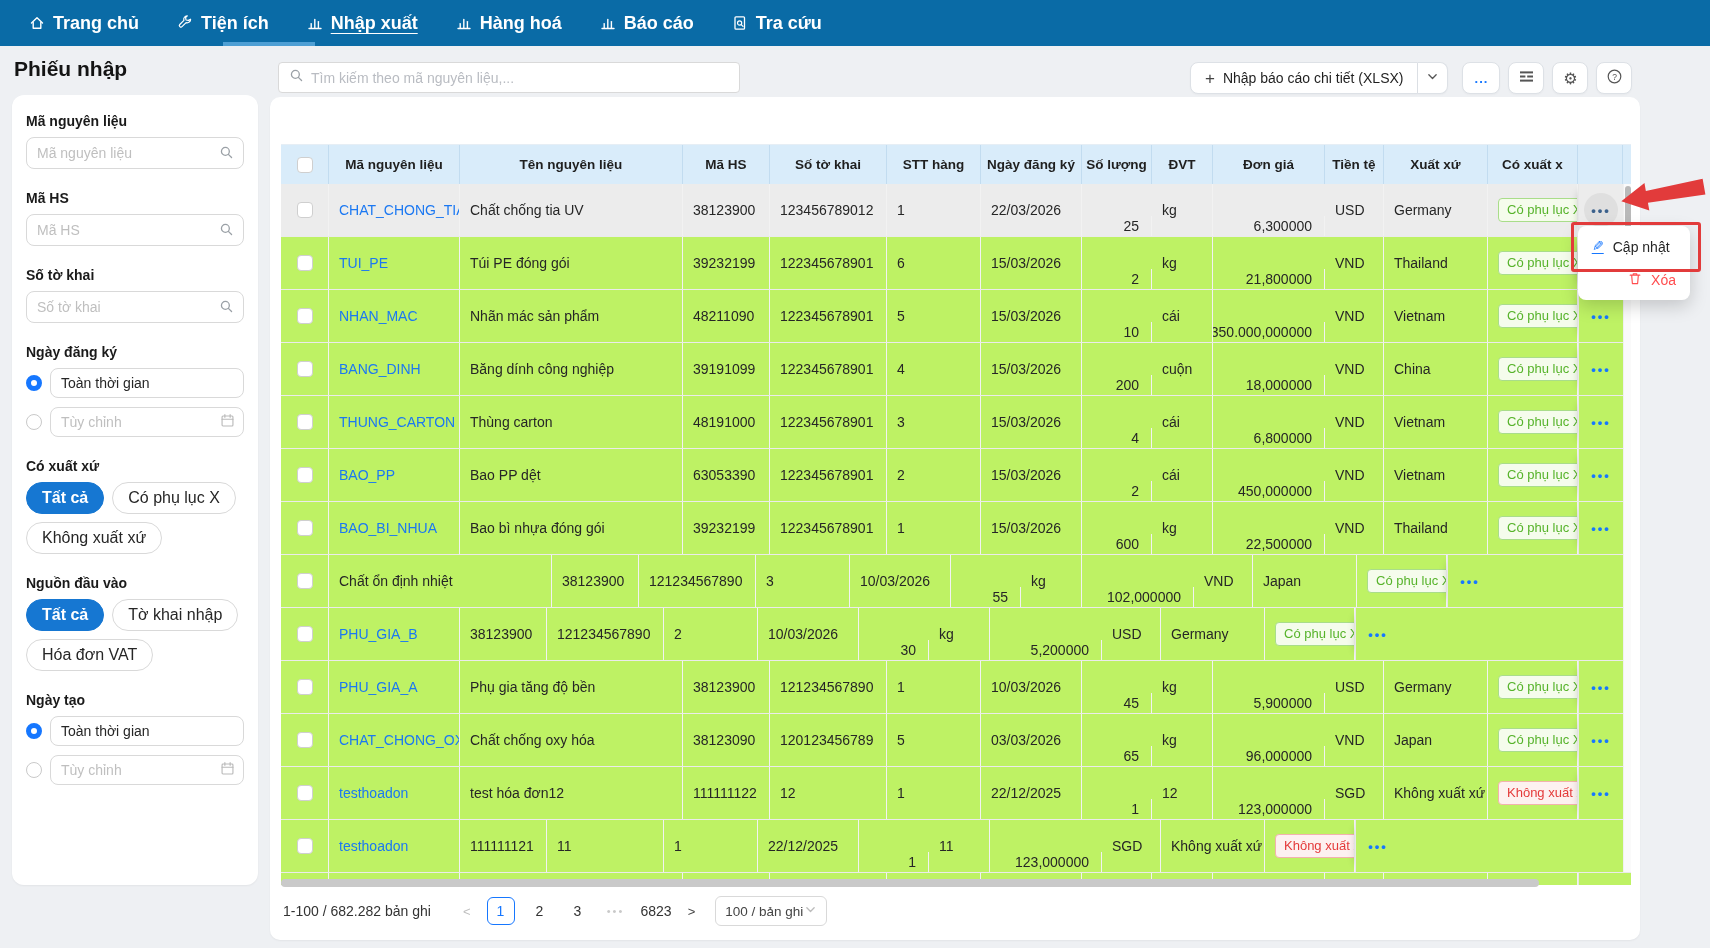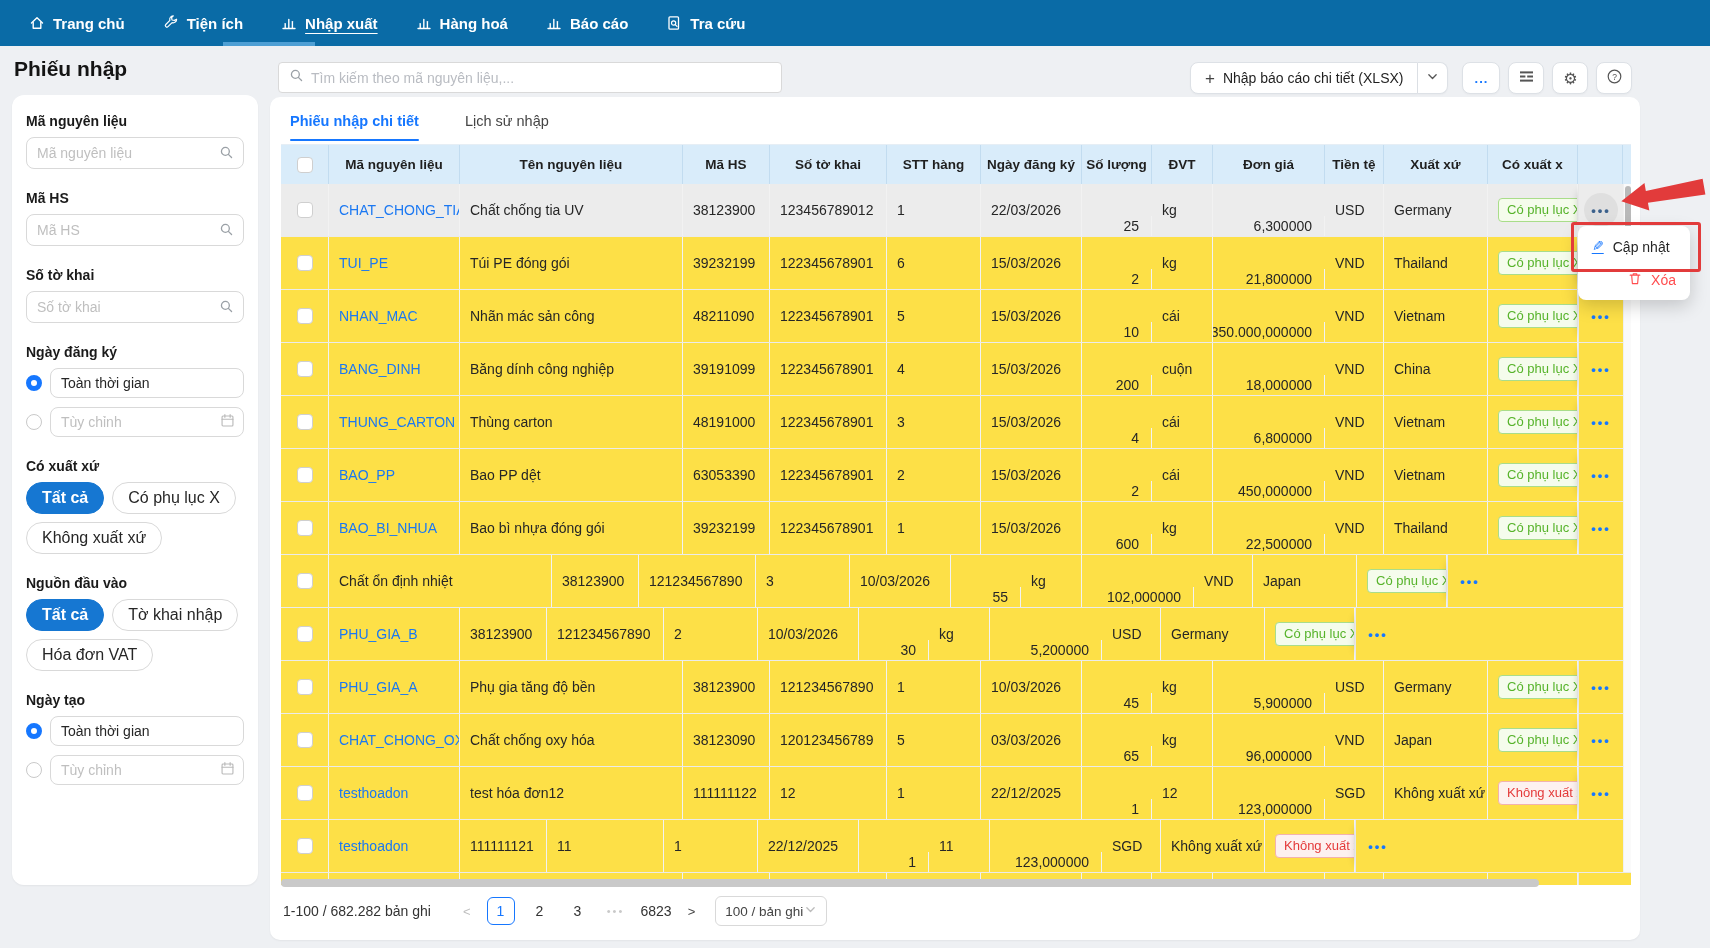--- a/index.html
+++ b/index.html
@@ -1,21 +1,21 @@
 <!DOCTYPE html>
 <html><head>
 <meta charset="utf-8">
 <style>
   html,body{margin:0;padding:0;}
   #app{position:relative;width:1710px;height:948px;background:#eef0f3;
        font-family:"Liberation Sans","DejaVu Sans",sans-serif;overflow:hidden;color:#262626;}
 
   
   .nav{position:absolute;left:0;top:0;width:1710px;height:46px;background:#0a6ba6;display:flex;align-items:center;padding-left:10px;box-sizing:border-box;}
-  .nav-item{display:flex;align-items:center;gap:8px;color:#fff;font-size:15px;font-weight:600;padding:0 19px;height:46px;cursor:pointer;white-space:nowrap;}
+  .nav-item{display:flex;align-items:center;gap:8px;color:#fff;font-size:18px;font-weight:600;padding:0 19px;height:46px;cursor:pointer;white-space:nowrap;}
   .nav-item svg{display:block;}
   .nav-item.active .nav-label{text-decoration:underline;text-underline-offset:4px;}
   .nav-indicator{position:absolute;left:223px;bottom:0;width:92px;height:4px;background:#4e9fd4;}
 
   
   .side-title{position:absolute;left:14px;top:57px;font-size:21px;font-weight:700;color:#141414;}
   .side-card{position:absolute;left:12px;top:95px;width:246px;height:790px;background:#fff;border-radius:12px;box-shadow:0 1px 2px rgba(0,0,0,.05);padding:18px 14px;box-sizing:border-box;}
   .fgroup{margin-bottom:21px;}
   .flabel{font-size:14px;font-weight:700;color:#1a1a1a;margin-bottom:8px;}
   .finput{position:relative;height:30px;border:1px solid #d9d9d9;border-radius:8px;background:#fff;display:flex;align-items:center;padding:0 28px 0 10px;}
@@ -26,21 +26,21 @@
   .radio.on{border:5px solid #1677ff;}
   .radio.off{border:1px solid #c9c9c9;}
   .rbox{flex:1;height:30px;border:1px solid #d9d9d9;border-radius:8px;display:flex;align-items:center;padding:0 8px 0 10px;font-size:14px;box-sizing:border-box;background:#fff;}
   .rbox .txt{flex:1;color:#262626;white-space:nowrap;overflow:hidden;}
   .rbox.muted .txt{color:#bfbfbf;}
   .pillwrap{display:flex;flex-wrap:wrap;gap:8px;}
   .pill{height:30px;border-radius:16px;border:1px solid #d9d9d9;background:#fff;display:inline-flex;align-items:center;padding:0 15px;font-size:16px;color:#262626;cursor:pointer;white-space:nowrap;}
   .pill.on{background:#1677d2;border-color:#1677d2;color:#fff;font-weight:600;}
 
   
-  .search-main{position:absolute;left:278px;top:62px;width:504px;height:31px;border:1px solid #d9d9d9;border-radius:4px;background:#fff;display:flex;align-items:center;padding-left:10px;box-sizing:border-box;gap:7px;}
+  .search-main{position:absolute;left:278px;top:62px;width:462px;height:31px;border:1px solid #d9d9d9;border-radius:4px;background:#fff;display:flex;align-items:center;padding-left:10px;box-sizing:border-box;gap:7px;}
   .search-main .ph{color:#b9bcc2;font-size:14px;}
   .tb-right{position:absolute;left:1190px;top:62px;height:32px;display:flex;align-items:center;}
   .btn{background:#fff;border:1px solid #dde1e6;box-shadow:0 1px 2px rgba(0,0,0,.03);display:flex;align-items:center;justify-content:center;box-sizing:border-box;cursor:pointer;color:#1f1f1f;font-size:14px;}
   .btn-import{height:32px;border-radius:8px 0 0 8px;padding:0 14px;gap:8px;white-space:nowrap;}
   .btn-caret{height:32px;width:30px;border-radius:0 8px 8px 0;border-left:none;}
   .btn-sq{height:32px;border-radius:8px;margin-left:8px;}
   .btn-more{width:38px;margin-left:14px;color:#1677ff;font-weight:700;letter-spacing:1px;font-size:13px;}
   .btn-ic{width:36px;color:#555;}
   .plus{font-size:17px;color:#444;line-height:1;}
 
@@ -50,21 +50,21 @@
   .tab{font-size:14.5px;color:#454545;display:flex;align-items:center;cursor:pointer;position:relative;}
   .tab.active{color:#1677ff;font-weight:600;}
   .tab.active:after{content:"";position:absolute;left:0;right:0;bottom:-2px;height:2px;background:#1677ff;border-radius:2px;}
 
   
   .twrap{position:absolute;left:11px;top:47px;width:1350px;}
   .thead{display:flex;height:39px;background:#d9ecfa;border-top:1px solid #e6eef5;align-items:stretch;}
   .th{display:flex;align-items:center;justify-content:center;font-size:13.5px;font-weight:600;color:#1f1f1f;border-right:1px solid #c2dcf0;box-sizing:border-box;white-space:nowrap;overflow:hidden;}
   .th:last-child{border-right:none;}
   .tbody{position:relative;}
-  .tr{display:flex;height:52px;border-bottom:1px solid #ebebeb;background:#fde047;align-items:stretch;}
+  .tr{display:flex;height:52px;border-bottom:1px solid #ebebeb;background:#bef264;align-items:stretch;}
   .tr.hl{background:#ececec;}
   .tr.partial{height:12px;border-bottom:none;overflow:hidden;}
   .td{display:flex;align-items:center;padding:0 10px;font-size:14px;color:#262626;border-right:1px solid #f2f2f2;box-sizing:border-box;white-space:nowrap;overflow:hidden;}
   .td.center{justify-content:center;}
   .td.right{justify-content:flex-end;padding-right:12px;margin-top:32px;}
   .td a{color:#1b78f2;text-decoration:none;cursor:pointer;}
   .cb{width:16px;height:16px;border:1px solid #cfcfcf;border-radius:4px;background:#fff;display:inline-block;box-sizing:border-box;cursor:pointer;}
   .badge{display:inline-block;font-size:13px;line-height:20px;padding:1px 8px;border-radius:4px;white-space:nowrap;}
   .badge.green{color:#56b32a;background:#f5fcec;border:1px solid #a9dd8a;}
   .badge.red{color:#e43a3a;background:#fdf1f0;border:1px solid #f3b2ad;}
@@ -289,24 +289,20 @@
       </button>
     <button class="btn btn-sq btn-ic">
         <span id="help-ic"><svg width="17" height="17" viewBox="0 0 17 17">
             <circle cx="8.5" cy="8.5" r="6.3" fill="none" stroke="#555" stroke-width="1.2" stroke-linecap="round" stroke-linejoin="round"></circle>
             <text x="8.5" y="11.6" font-size="8.5" text-anchor="middle" fill="#555" stroke="none" font-family="Liberation Sans,sans-serif">?</text>
           </svg></span>
       </button>
   </div>
 
   <div class="main-card">
-    <div class="tabs" id="tabs">
-        <div class="tab active">Phiếu nhập chi tiết</div>
-        <div class="tab">Lịch sử nhập</div>
-      </div>
     <div class="twrap">
       <div class="thead" id="thead">
           <div class="th" style="width: 48px;">
             <span class="cb"></span>
           </div>
           <div class="th" style="width: 131px;">Mã nguyên liệu</div>
           <div class="th" style="width: 223px;">Tên nguyên liệu</div>
           <div class="th" style="width: 87px;">Mã HS</div>
           <div class="th" style="width: 117px;">Số tờ khai</div>
           <div class="th" style="width: 94px;">STT hàng</div>
@@ -371,21 +367,21 @@
        <span class="dots">•••</span>
      </div>
           </div>
           <div class="tr">
             <div class="td center" style="width:48px">
               <span class="cb"></span>
             </div>
             <div class="td " style="width:131px">
               <a>NHAN_MAC</a>
             </div>
-            <div class="td " style="width:223px">Nhãn mác sản công</div>
+            <div class="td " style="width:223px">Nhãn mác sản phẩm</div>
             <div class="td " style="width:87px">48211090</div>
             <div class="td " style="width:117px">122345678901</div>
             <div class="td " style="width:94px">5</div>
             <div class="td " style="width:101px">15/03/2026</div>
             <div class="td right" style="width:70px">10</div>
             <div class="td " style="width:61px">cái</div>
             <div class="td right" style="width:112px">350.000,000000</div>
             <div class="td " style="width:59px">VND</div>
             <div class="td " style="width:104px">Vietnam</div>
             <div class="td " style="width:90px">

